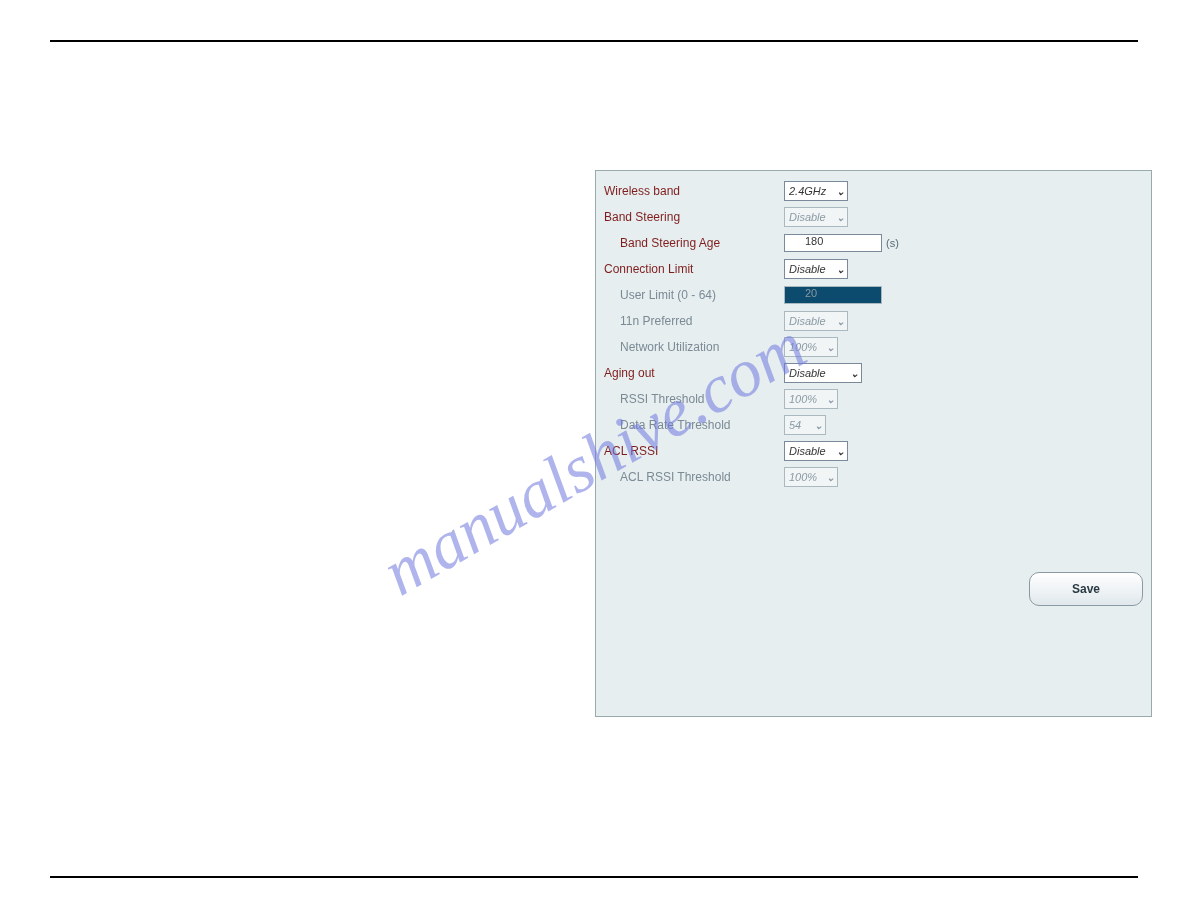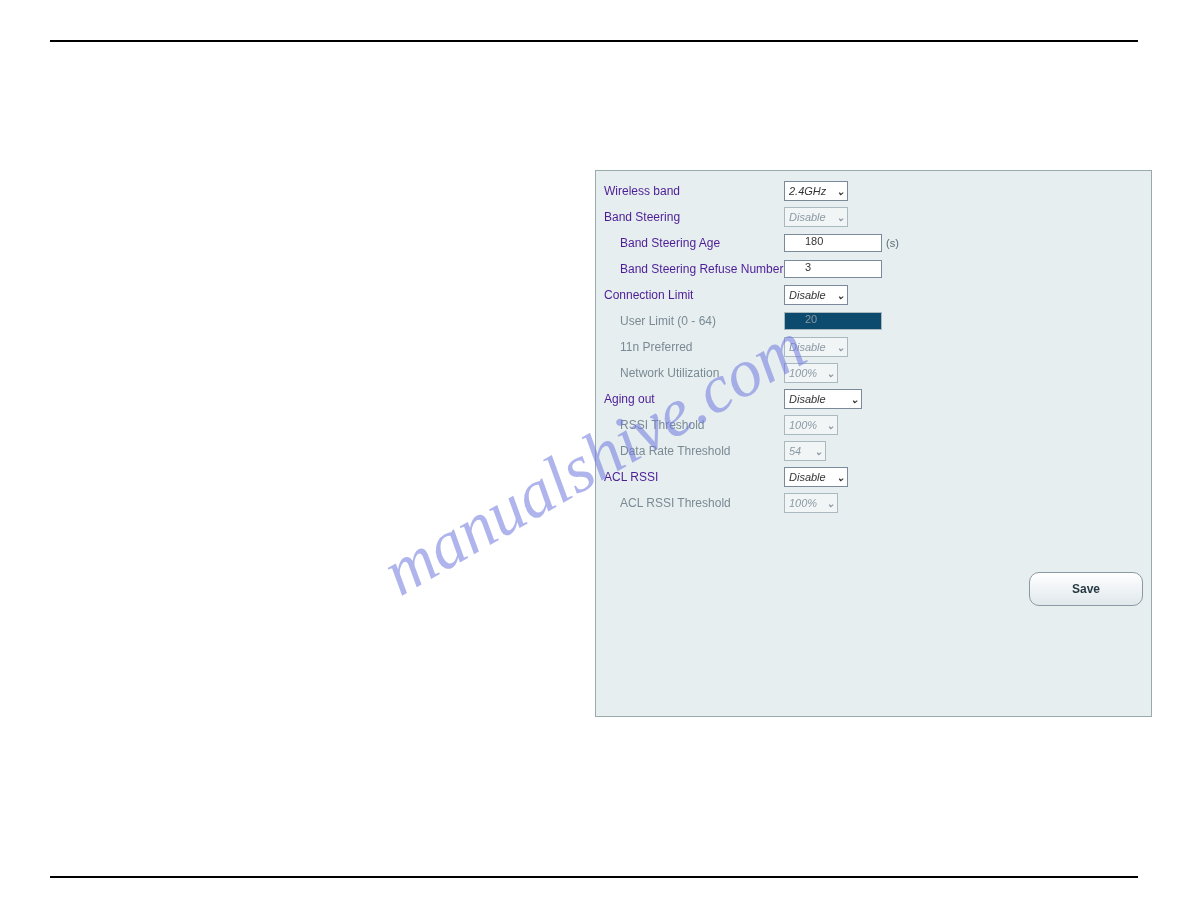--- a/index.html
+++ b/index.html
@@ -63,21 +63,21 @@
 }
 .form-row {
   display: flex;
   align-items: center;
   margin-bottom: 6px;
   height: 20px;
 }
 .form-label {
   width: 180px;
   font-size: 12px;
-  color: #4c1d95;
+  color: #7f1d1d;
 }
 .form-label.indent1 {
   padding-left: 16px;
   width: 164px;
 }
 .form-label.disabled {
   color: #7a8a94;
 }
 .form-control-cell {
   display: flex;
@@ -179,26 +179,20 @@
 
     <div class="form-row">
       <div class="form-label indent1">Band Steering Age</div>
       <div class="form-control-cell">
         <div class="text-input">180</div>
         <span class="unit-label">(s)</span>
       </div>
     </div>
 
 
-    <div class="form-row">
-      <div class="form-label indent1">Band Steering Refuse Number</div>
-      <div class="form-control-cell">
-        <div class="text-input">3</div>
-      </div>
-    </div>
 
     <div class="form-row">
       <div class="form-label">Connection Limit</div>
       <div class="form-control-cell">
         <div class="select-box">
           <span>Disable</span>
           <span class="select-arrow">⌄</span>
         </div>
       </div>
     </div>

